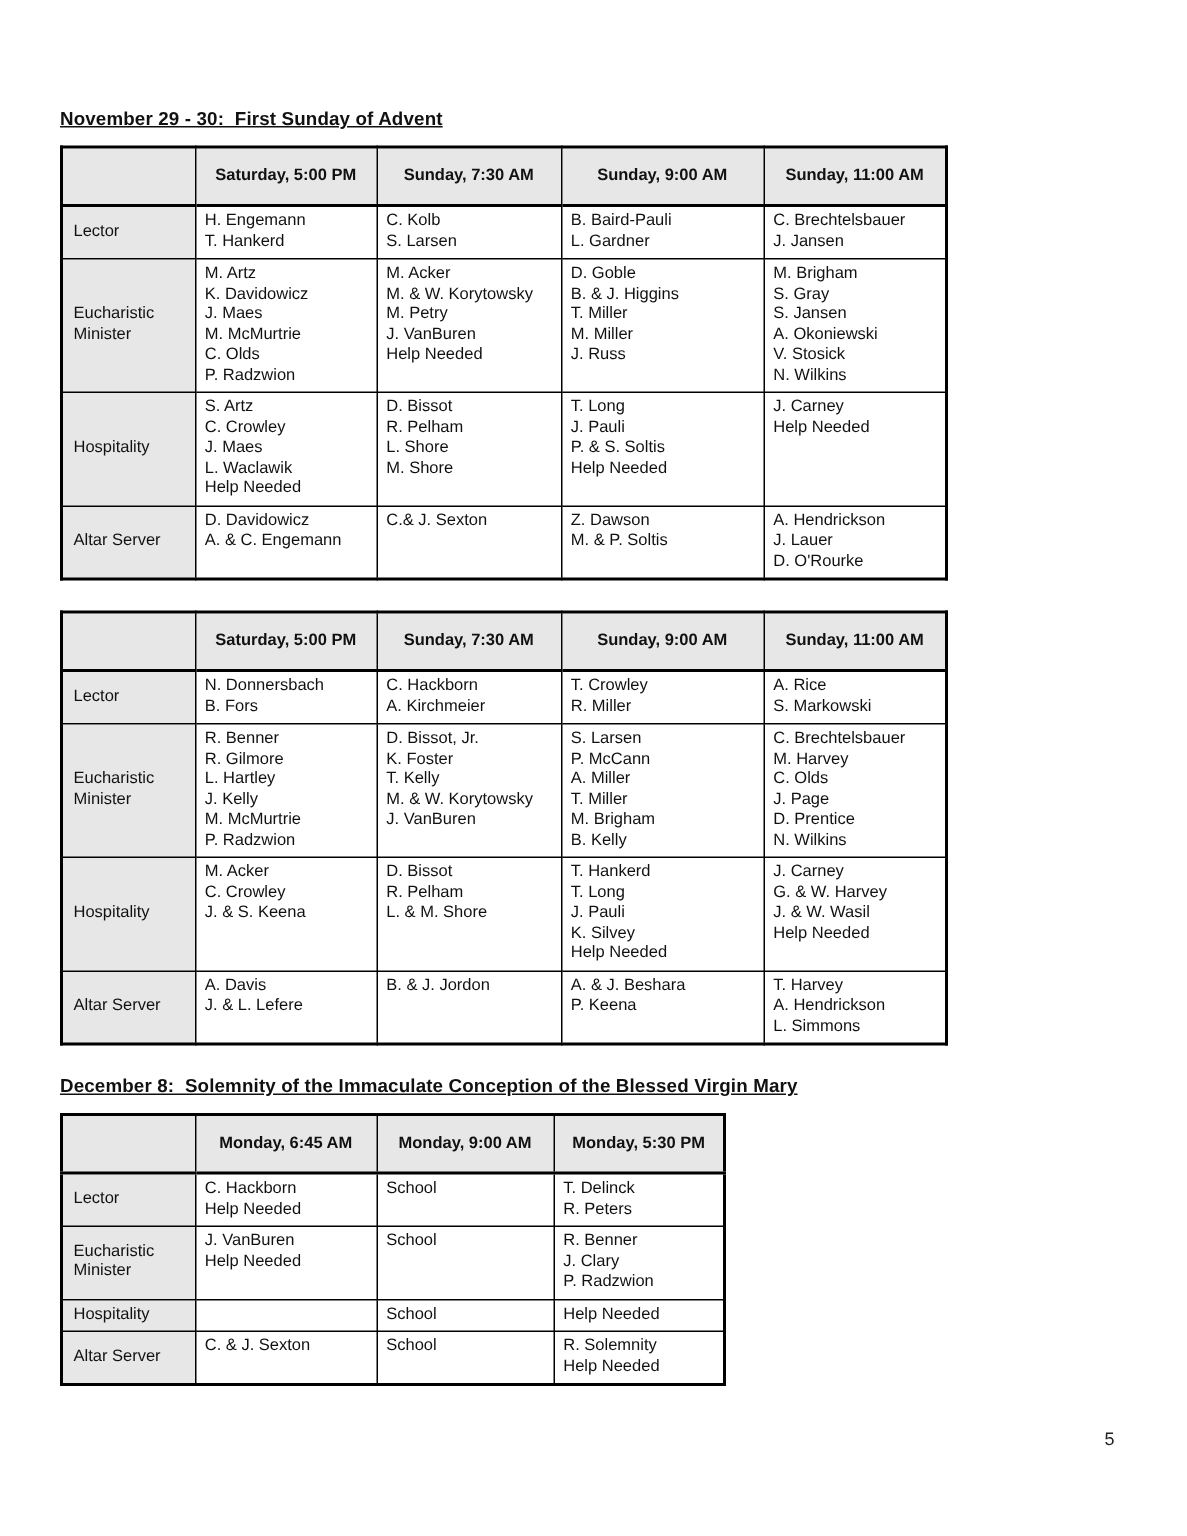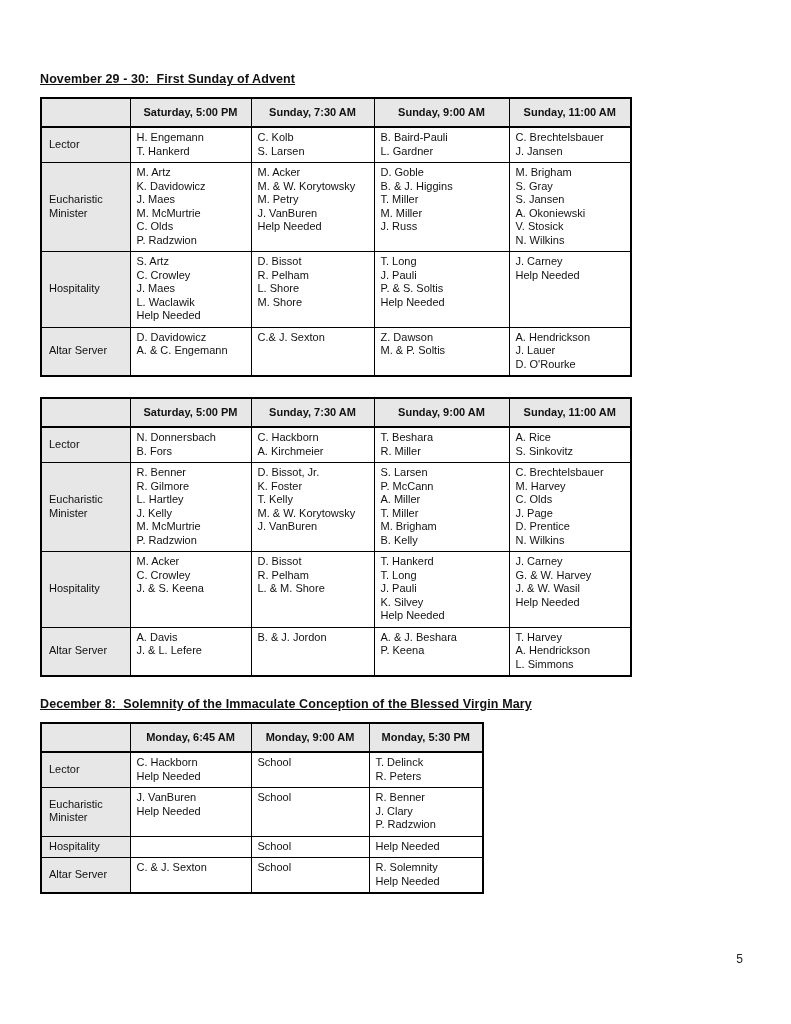--- a/index.html
+++ b/index.html
@@ -40,21 +40,21 @@
     font-size: 11px;
     line-height: 13.5px;
     padding: 3px 4px 4px 6px;
     overflow: hidden;
   }
   table.schedule thead th {
     background: #e7e7e7;
     font-weight: bold;
     text-align: center;
     vertical-align: middle;
-    height: 29px;
+    height: 39px;
     padding: 4px 2px;
     border-bottom: 2px solid #000;
   }
   table.schedule td.row-label {
     background: #e7e7e7;
     font-weight: normal;
     vertical-align: middle;
     padding-left: 7px;
   }
   .cell-line { white-space: nowrap; }
@@ -214,26 +214,26 @@
               <td class="row-label">Lector</td>
               <td>
                 <div class="cell-line">N. Donnersbach</div>
                 <div class="cell-line">B. Fors</div>
               </td>
               <td>
                 <div class="cell-line">C. Hackborn</div>
                 <div class="cell-line">A. Kirchmeier</div>
               </td>
               <td>
-                <div class="cell-line">T. Beshara</div>
+                <div class="cell-line">T. Crowley</div>
                 <div class="cell-line">R. Miller</div>
               </td>
               <td>
                 <div class="cell-line">A. Rice</div>
-                <div class="cell-line">S. Sinkovitz</div>
+                <div class="cell-line">S. Markowski</div>
               </td>
             </tr>
             <tr>
               <td class="row-label">Eucharistic Minister</td>
               <td>
                 <div class="cell-line">R. Benner</div>
                 <div class="cell-line">R. Gilmore</div>
                 <div class="cell-line">L. Hartley</div>
                 <div class="cell-line">J. Kelly</div>
                 <div class="cell-line">M. McMurtrie</div>

